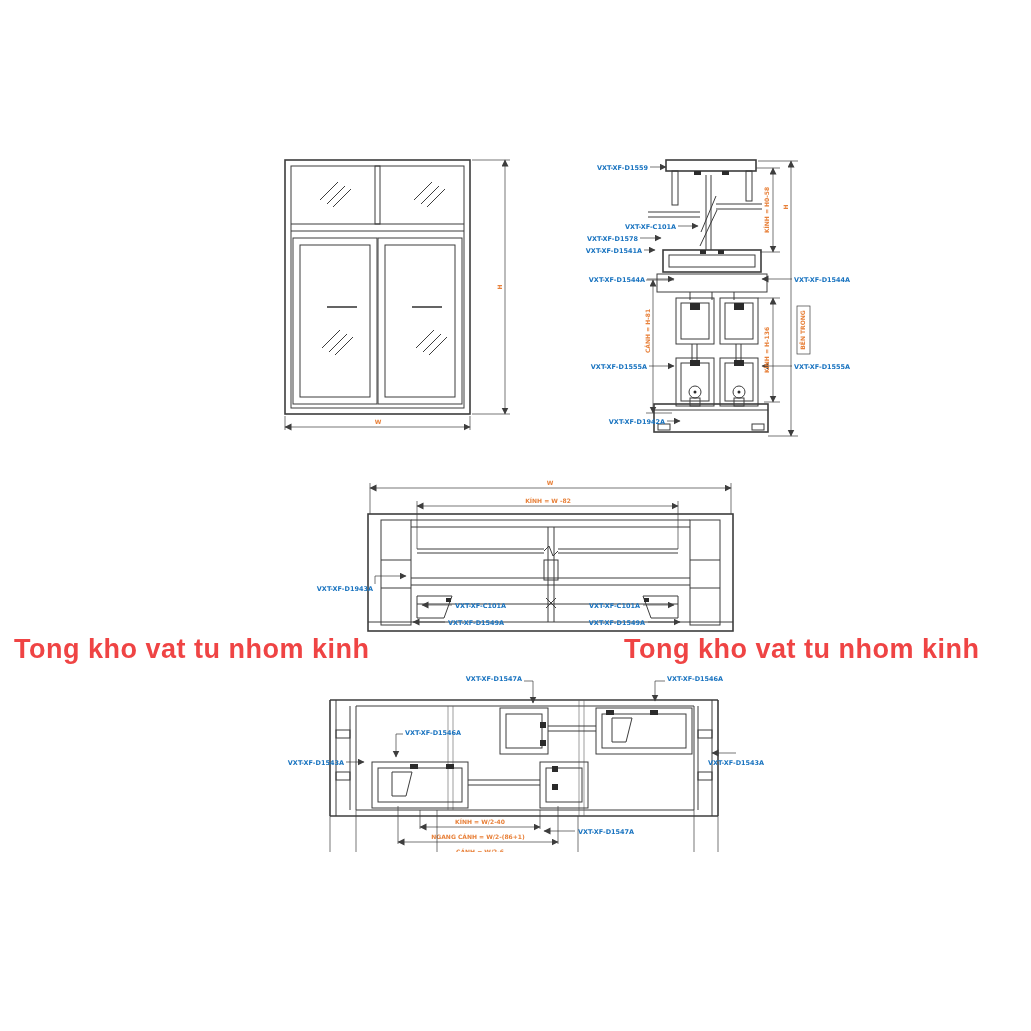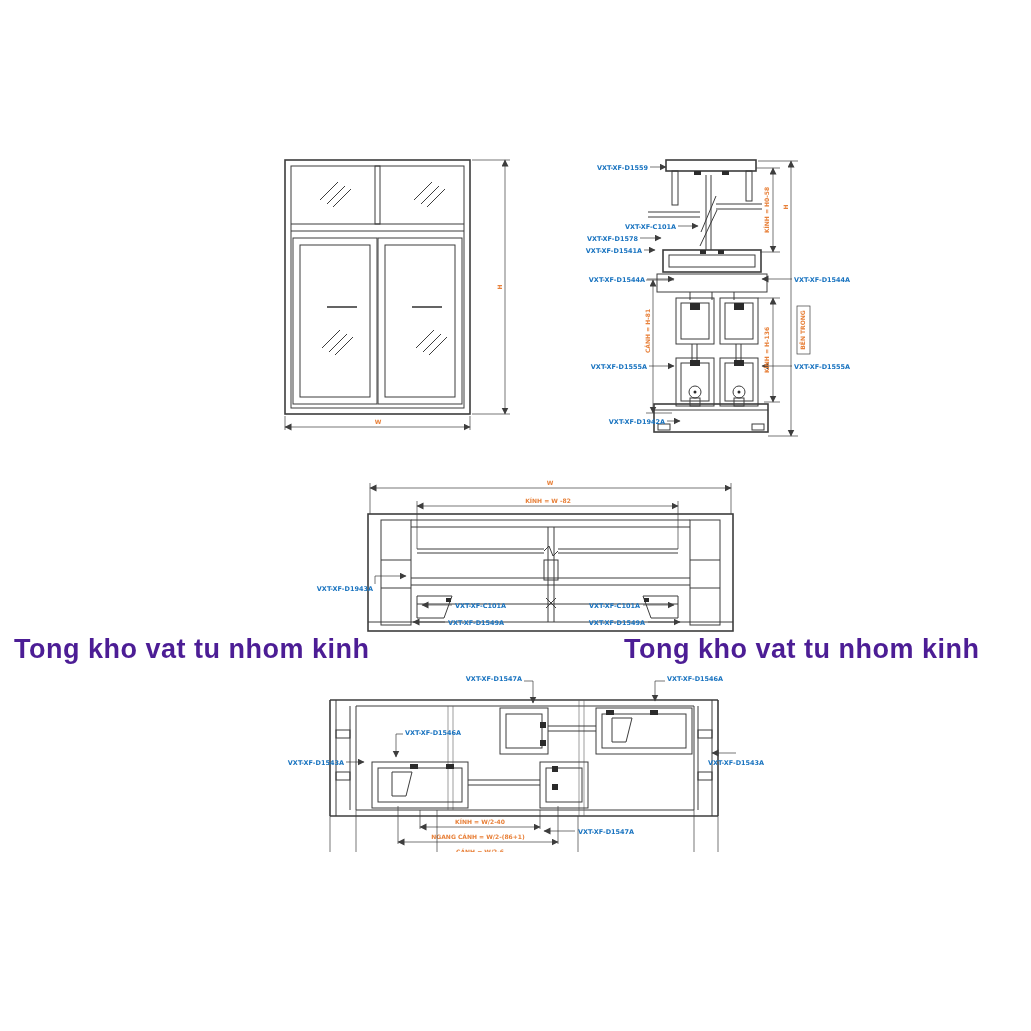--- a/index.html
+++ b/index.html
@@ -7,21 +7,21 @@
           font-family:"DejaVu Sans",sans-serif;}
   svg{position:absolute;left:0;top:0;}
   
   .ln  {stroke:#3d3d3d;stroke-width:1;fill:none;}
   .ln2 {stroke:#3d3d3d;stroke-width:1.6;fill:none;}
   .thin{stroke:#5a5a5a;stroke-width:.6;fill:none;}
   .dl  {stroke:#3d3d3d;stroke-width:.7;fill:none;}
   .blk {fill:#2b2b2b;stroke:none;}
   text.lbl{fill:#1a74c0;font:700 6.5px "DejaVu Sans",sans-serif;}
   text.dim{fill:#e8813a;font:700 6px "DejaVu Sans",sans-serif;}
-  .wm{position:absolute;top:634px;color:#4c1d95;font:700 27px "Liberation Sans",sans-serif;
+  .wm{position:absolute;top:634px;color:#ef4444;font:700 27px "Liberation Sans",sans-serif;
       letter-spacing:.5px;white-space:nowrap;user-select:none;}
   .wm-left{left:14px;}
   .wm-right{left:624px;}
 </style>
 </head>
 <body>
 
 <div class="canvas">
 
 <svg width="1031" height="1031" viewBox="0 0 1031 1031">

